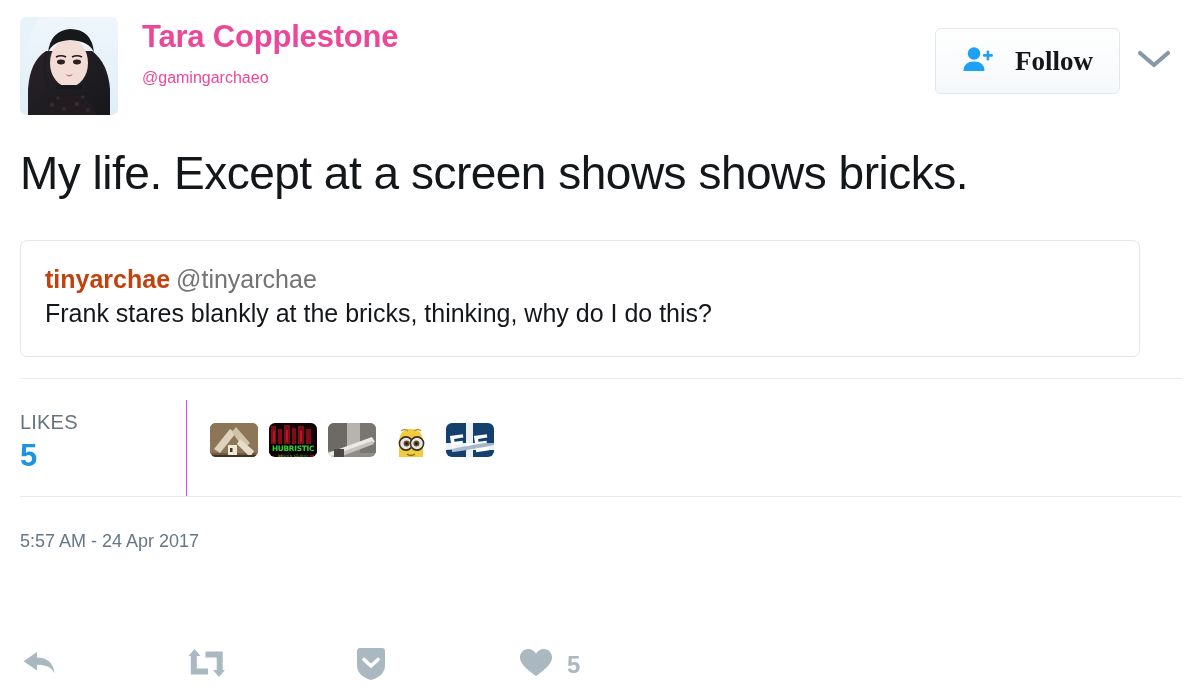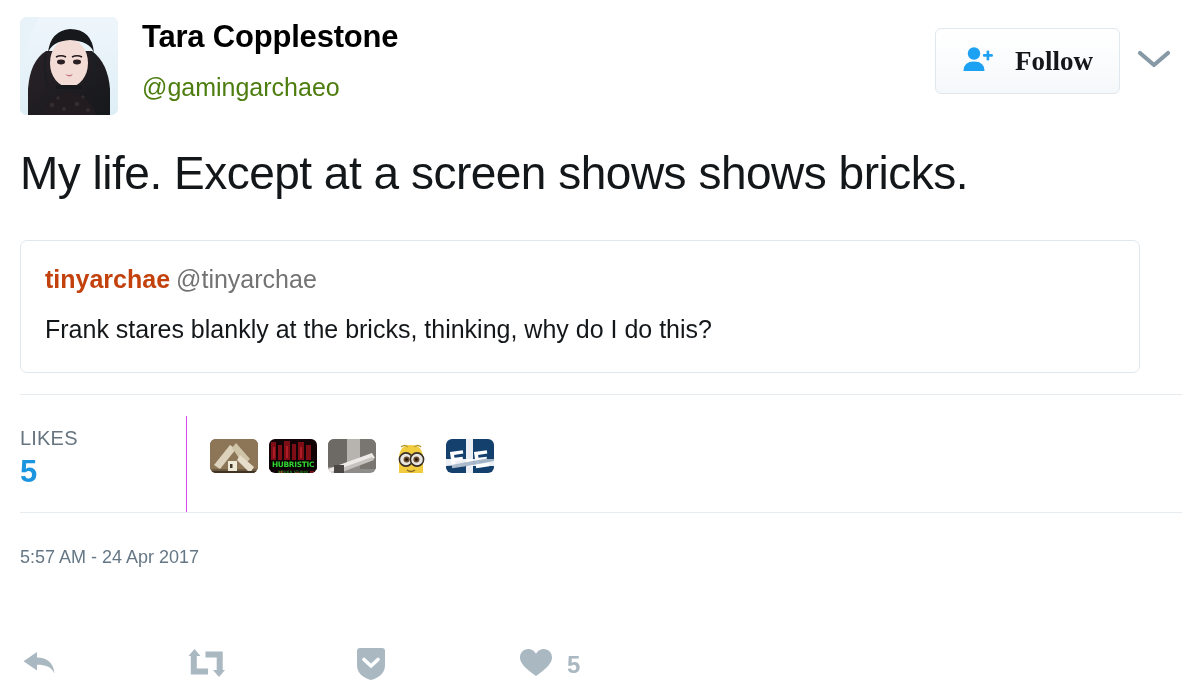--- a/index.html
+++ b/index.html
@@ -45,29 +45,29 @@
 
   .names {
     position: absolute;
     left: 122px;
     top: 18px;
   }
   .fullname {
     font-size: 31px;
     font-weight: bold;
     line-height: 38px;
-    color: #000000;
+    color: #ec4899;
     letter-spacing: -0.2px;
     white-space: nowrap;
   }
   .handle {
-    font-size: 25px;
+    font-size: 16px;
     line-height: 34px;
-    color: #4d7c0f;
-    margin-top: 14px;
+    color: #ec4899;
+    margin-top: 5px;
     white-space: nowrap;
   }
 
   .follow-wrap {
     position: absolute;
     right: 0px;
     top: 28px;
     display: flex;
     align-items: center;
   }
@@ -128,21 +128,21 @@
   }
   .q-name {
     font-weight: bold;
     color: #c2410c;
   }
   .q-handle {
     color: #737373;
     margin-left: 6px;
   }
   .quoted-body {
-    margin-top: 17px;
+    margin-top: 1px;
     font-size: 25px;
     line-height: 33px;
     color: #14171a;
   }
 
   
   .rule {
     height: 1px;
     background: #e6ecf0;
     width: 1162px;

